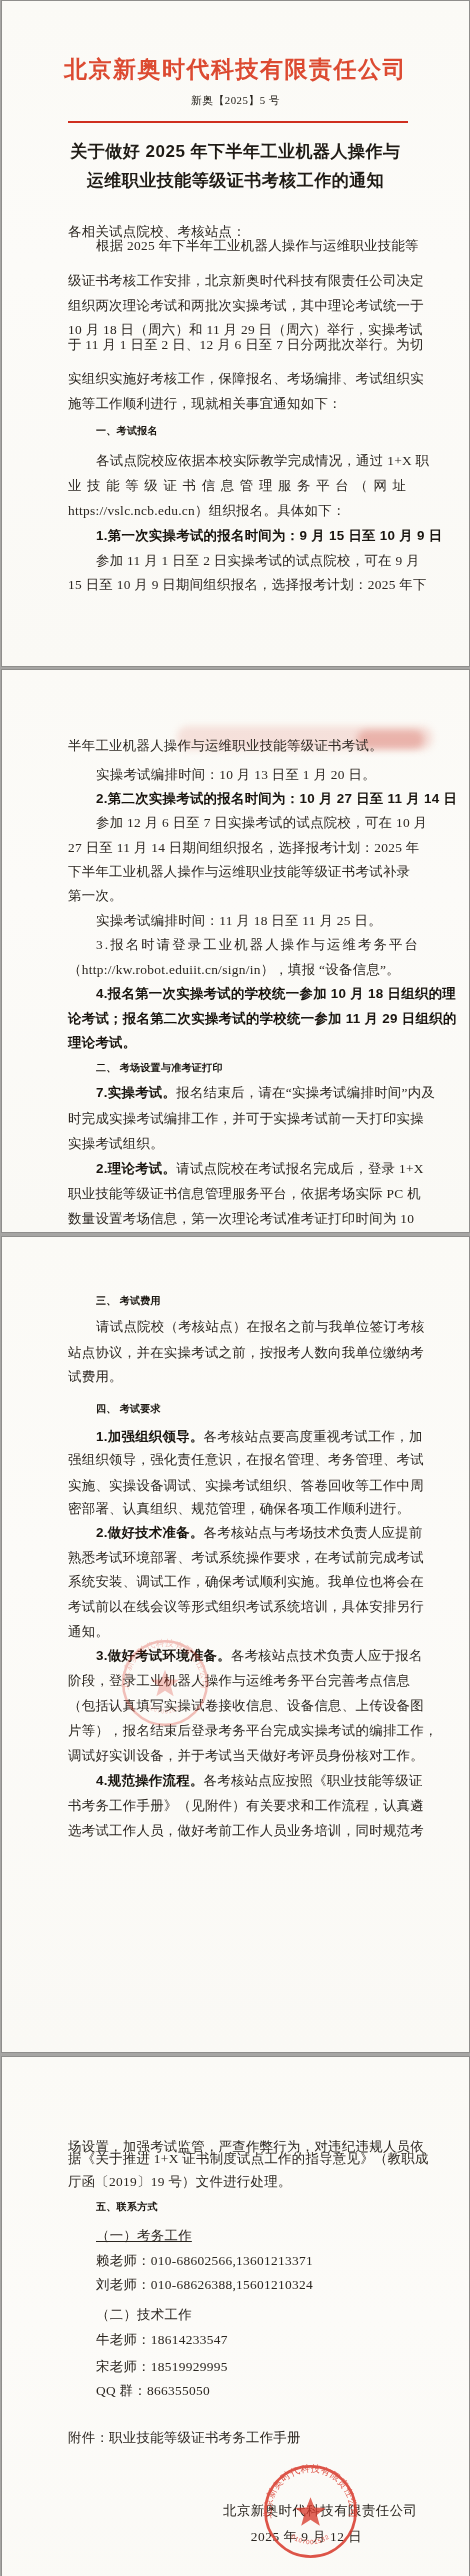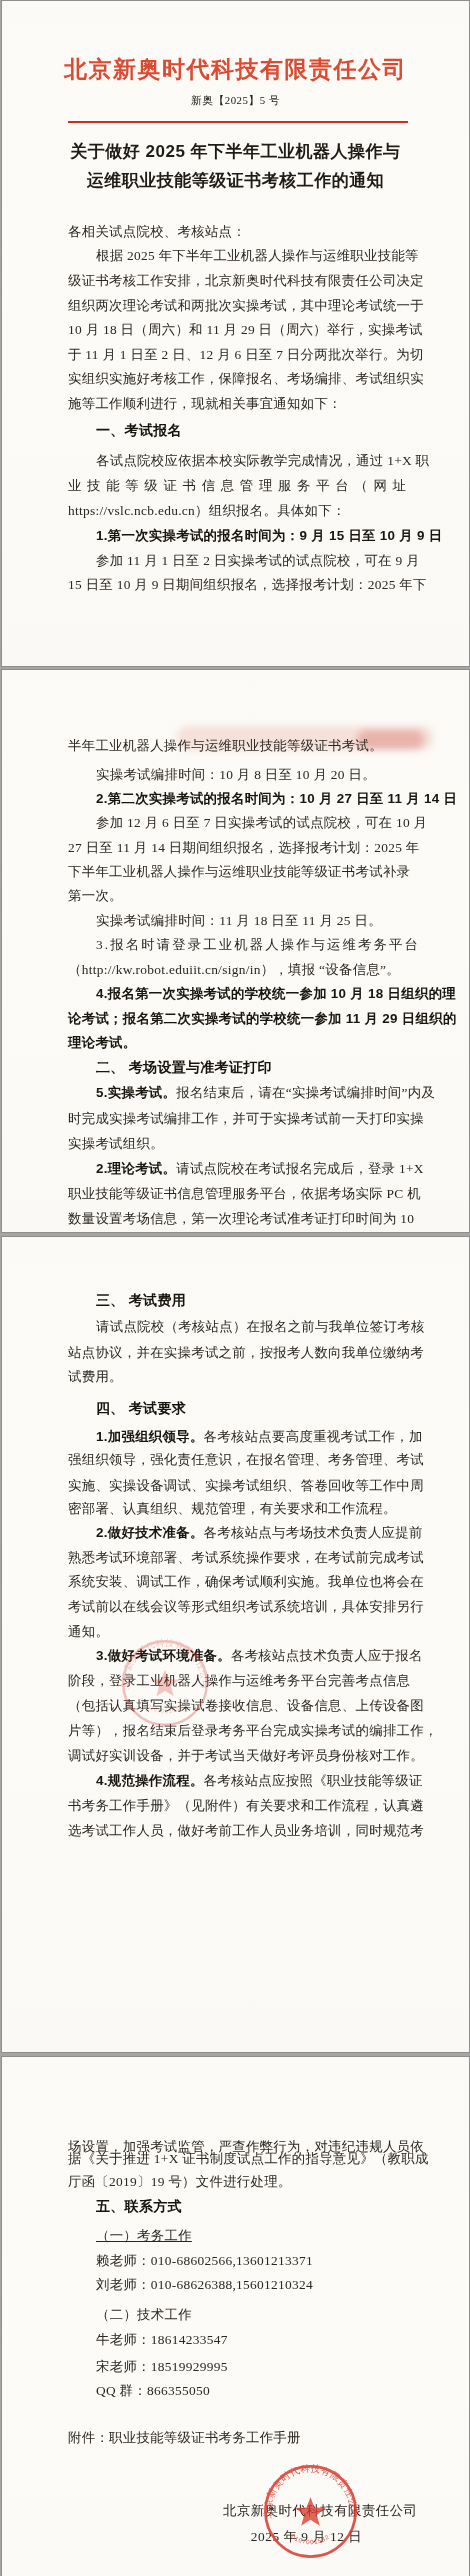--- a/index.html
+++ b/index.html
@@ -34,21 +34,21 @@
   }
   .line .bp{
     font-family:"Liberation Sans","DejaVu Sans",sans-serif;
     font-weight:bold;
     color:#19150f;
   }
   .ind{text-indent:28px;}
   .h{
     font-family:"Liberation Sans","DejaVu Sans",sans-serif;
     font-weight:bold;
-    font-size:14px;
+    font-size:10px;
     color:#17130d;
   }
   .bold{
     font-family:"Liberation Sans","DejaVu Sans",sans-serif;
     font-weight:bold;
     color:#19150f;
   }
   .red-title{
     left:0;width:100%;
     text-align:center;
@@ -106,71 +106,71 @@
 <body>
 
 <div id="doc">
     <div class="page">
       <div class="line red-title" style="top: 56px;"><span>北京新奥时代科技有限责任公司</span></div>
       <div class="line docnum" style="top: 93px;"><span>新奥【2025】5 号</span></div>
       <div class="rule" style="top: 120px;"></div>
       <div class="line title" style="top: 140px;"><span>关于做好 2025 年下半年工业机器人操作与</span></div>
       <div class="line title" style="top: 169px;"><span>运维职业技能等级证书考核工作的通知</span></div>
       <div class="line" style="top: 222px;"><span>各相关试点院校、考核站点：</span></div>
-      <div class="line ind" style="top: 246px;"><span>根据 2025 年下半年工业机器人操作与运维职业技能等</span></div>
+      <div class="line ind" style="top: 236px;"><span>根据 2025 年下半年工业机器人操作与运维职业技能等</span></div>
       <div class="line" style="top: 271px;"><span>级证书考核工作安排，北京新奥时代科技有限责任公司决定</span></div>
       <div class="line" style="top: 296px;"><span>组织两次理论考试和两批次实操考试，其中理论考试统一于</span></div>
       <div class="line" style="top: 320px;"><span>10 月 18 日（周六）和 11 月 29 日（周六）举行，实操考试</span></div>
-      <div class="line" style="top: 345px;"><span>于 11 月 1 日至 2 日、12 月 6 日至 7 日分两批次举行。为切</span></div>
+      <div class="line" style="top: 335px;"><span>于 11 月 1 日至 2 日、12 月 6 日至 7 日分两批次举行。为切</span></div>
       <div class="line" style="top: 369px;"><span>实组织实施好考核工作，保障报名、考场编排、考试组织实</span></div>
       <div class="line" style="top: 394px;"><span>施等工作顺利进行，现就相关事宜通知如下：</span></div>
       <div class="line h ind" style="top: 421px;"><span>一、考试报名</span></div>
       <div class="line ind" style="top: 451px;"><span>各试点院校应依据本校实际教学完成情况，通过 1+X 职</span></div>
       <div class="line" style="top: 476px; letter-spacing: 5.7px;"><span>业技能等级证书信息管理服务平台（网址</span></div>
       <div class="line" style="top: 501px;"><span>https://vslc.ncb.edu.cn）组织报名。具体如下：</span></div>
       <div class="line bold ind" style="top: 526px;"><span>1.第一次实操考试的报名时间为：9 月 15 日至 10 月 9 日</span></div>
       <div class="line ind" style="top: 551px;"><span>参加 11 月 1 日至 2 日实操考试的试点院校，可在 9 月</span></div>
       <div class="line" style="top: 575px;"><span>15 日至 10 月 9 日期间组织报名，选择报考计划：2025 年下</span></div>
     </div>
     <div class="page">
       <div class="bleed" style="left: 175px; top: 56px; width: 256px; height: 24px;"></div>
       <div class="bleed dark" style="left: 355px; top: 60px; width: 67px; height: 18.5px;"></div>
       <div class="line" style="top: 67px;"><span>半年工业机器人操作与运维职业技能等级证书考试。</span></div>
-      <div class="line ind" style="top: 96px;"><span>实操考试编排时间：10 月 8 日至 10 月 20 日。</span></div>
+      <div class="line ind" style="top: 96px;"><span>实操考试编排时间：10 月 13 日至 1 月 20 日。</span></div>
       <div class="line bold ind" style="top: 120px;"><span>2.第二次实操考试的报名时间为：10 月 27 日至 11 月 14 日</span></div>
       <div class="line ind" style="top: 144px;"><span>参加 12 月 6 日至 7 日实操考试的试点院校，可在 10 月</span></div>
       <div class="line" style="top: 169px;"><span>27 日至 11 月 14 日期间组织报名，选择报考计划：2025 年</span></div>
       <div class="line" style="top: 193px;"><span>下半年工业机器人操作与运维职业技能等级证书考试补录</span></div>
       <div class="line" style="top: 217px;"><span>第一次。</span></div>
       <div class="line ind" style="top: 242px;"><span>实操考试编排时间：11 月 18 日至 11 月 25 日。</span></div>
       <div class="line ind" style="top: 266px; letter-spacing: 2.1px;"><span>3.报名时请登录工业机器人操作与运维考务平台</span></div>
       <div class="line" style="top: 291px;"><span>（http://kw.robot.eduiit.cn/sign/in），填报 “设备信息”。</span></div>
       <div class="line bold ind" style="top: 315px;"><span>4.报名第一次实操考试的学校统一参加 10 月 18 日组织的理</span></div>
       <div class="line bold" style="top: 340px;"><span>论考试；报名第二次实操考试的学校统一参加 11 月 29 日组织的</span></div>
       <div class="line bold" style="top: 364px;"><span>理论考试。</span></div>
       <div class="line h ind" style="top: 389px;"><span>二、 考场设置与准考证打印</span></div>
-      <div class="line ind" style="top: 414px;"><span class="bp">5.实操考试。</span><span>报名结束后，请在“实操考试编排时间”内及</span></div>
+      <div class="line ind" style="top: 414px;"><span class="bp">7.实操考试。</span><span>报名结束后，请在“实操考试编排时间”内及</span></div>
       <div class="line" style="top: 440px;"><span>时完成实操考试编排工作，并可于实操考试前一天打印实操</span></div>
       <div class="line" style="top: 465px;"><span>实操考试组织。</span></div>
       <div class="line ind" style="top: 490px;"><span class="bp">2.理论考试。</span><span>请试点院校在考试报名完成后，登录 1+X</span></div>
       <div class="line" style="top: 515px;"><span>职业技能等级证书信息管理服务平台，依据考场实际 PC 机</span></div>
       <div class="line" style="top: 540px;"><span>数量设置考场信息，第一次理论考试准考证打印时间为 10</span></div>
       <div class="line" style="top: 565px;"><span>月 13 日至 17 日，第二次理论考试准考证的打印时间为 11</span></div>
       <div class="line" style="top: 589px;"><span>月 24 日至 28 日。</span></div>
     </div>
     <div class="page">
       <div class="line h ind" style="top: 55px;"><span>三、 考试费用</span></div>
       <div class="line ind" style="top: 81px;"><span>请试点院校（考核站点）在报名之前与我单位签订考核</span></div>
       <div class="line" style="top: 107px;"><span>站点协议，并在实操考试之前，按报考人数向我单位缴纳考</span></div>
       <div class="line" style="top: 131px;"><span>试费用。</span></div>
       <div class="line h ind" style="top: 163px;"><span>四、 考试要求</span></div>
       <div class="line ind" style="top: 191px;"><span class="bp">1.加强组织领导。</span><span>各考核站点要高度重视考试工作，加</span></div>
       <div class="line" style="top: 214px;"><span>强组织领导，强化责任意识，在报名管理、考务管理、考试</span></div>
       <div class="line" style="top: 240px;"><span>实施、实操设备调试、实操考试组织、答卷回收等工作中周</span></div>
-      <div class="line" style="top: 263px;"><span>密部署、认真组织、规范管理，有关要求和工作流程。</span></div>
+      <div class="line" style="top: 263px;"><span>密部署、认真组织、规范管理，确保各项工作顺利进行。</span></div>
       <div class="line ind" style="top: 287px;"><span class="bp">2.做好技术准备。</span><span>各考核站点与考场技术负责人应提前</span></div>
       <div class="line" style="top: 312px;"><span>熟悉考试环境部署、考试系统操作要求，在考试前完成考试</span></div>
       <div class="line" style="top: 336px;"><span>系统安装、调试工作，确保考试顺利实施。我单位也将会在</span></div>
       <div class="line" style="top: 361px;"><span>考试前以在线会议等形式组织考试系统培训，具体安排另行</span></div>
       <div class="line" style="top: 386px;"><span>通知。</span></div>
       <div class="line ind" style="top: 410px;"><span class="bp">3.做好考试环境准备。</span><span>各考核站点技术负责人应于报名</span></div>
       <div class="line" style="top: 435px;"><span>阶段，登录工业机器人操作与运维考务平台完善考点信息</span></div>
       <div class="line" style="top: 460px;"><span>（包括认真填写实操试卷接收信息、设备信息、上传设备图</span></div>
       <div class="line" style="top: 485px;"><span>片等），报名结束后登录考务平台完成实操考试的编排工作，</span></div>
       <div class="line" style="top: 510px;"><span>调试好实训设备，并于考试当天做好考评员身份核对工作。</span></div>

